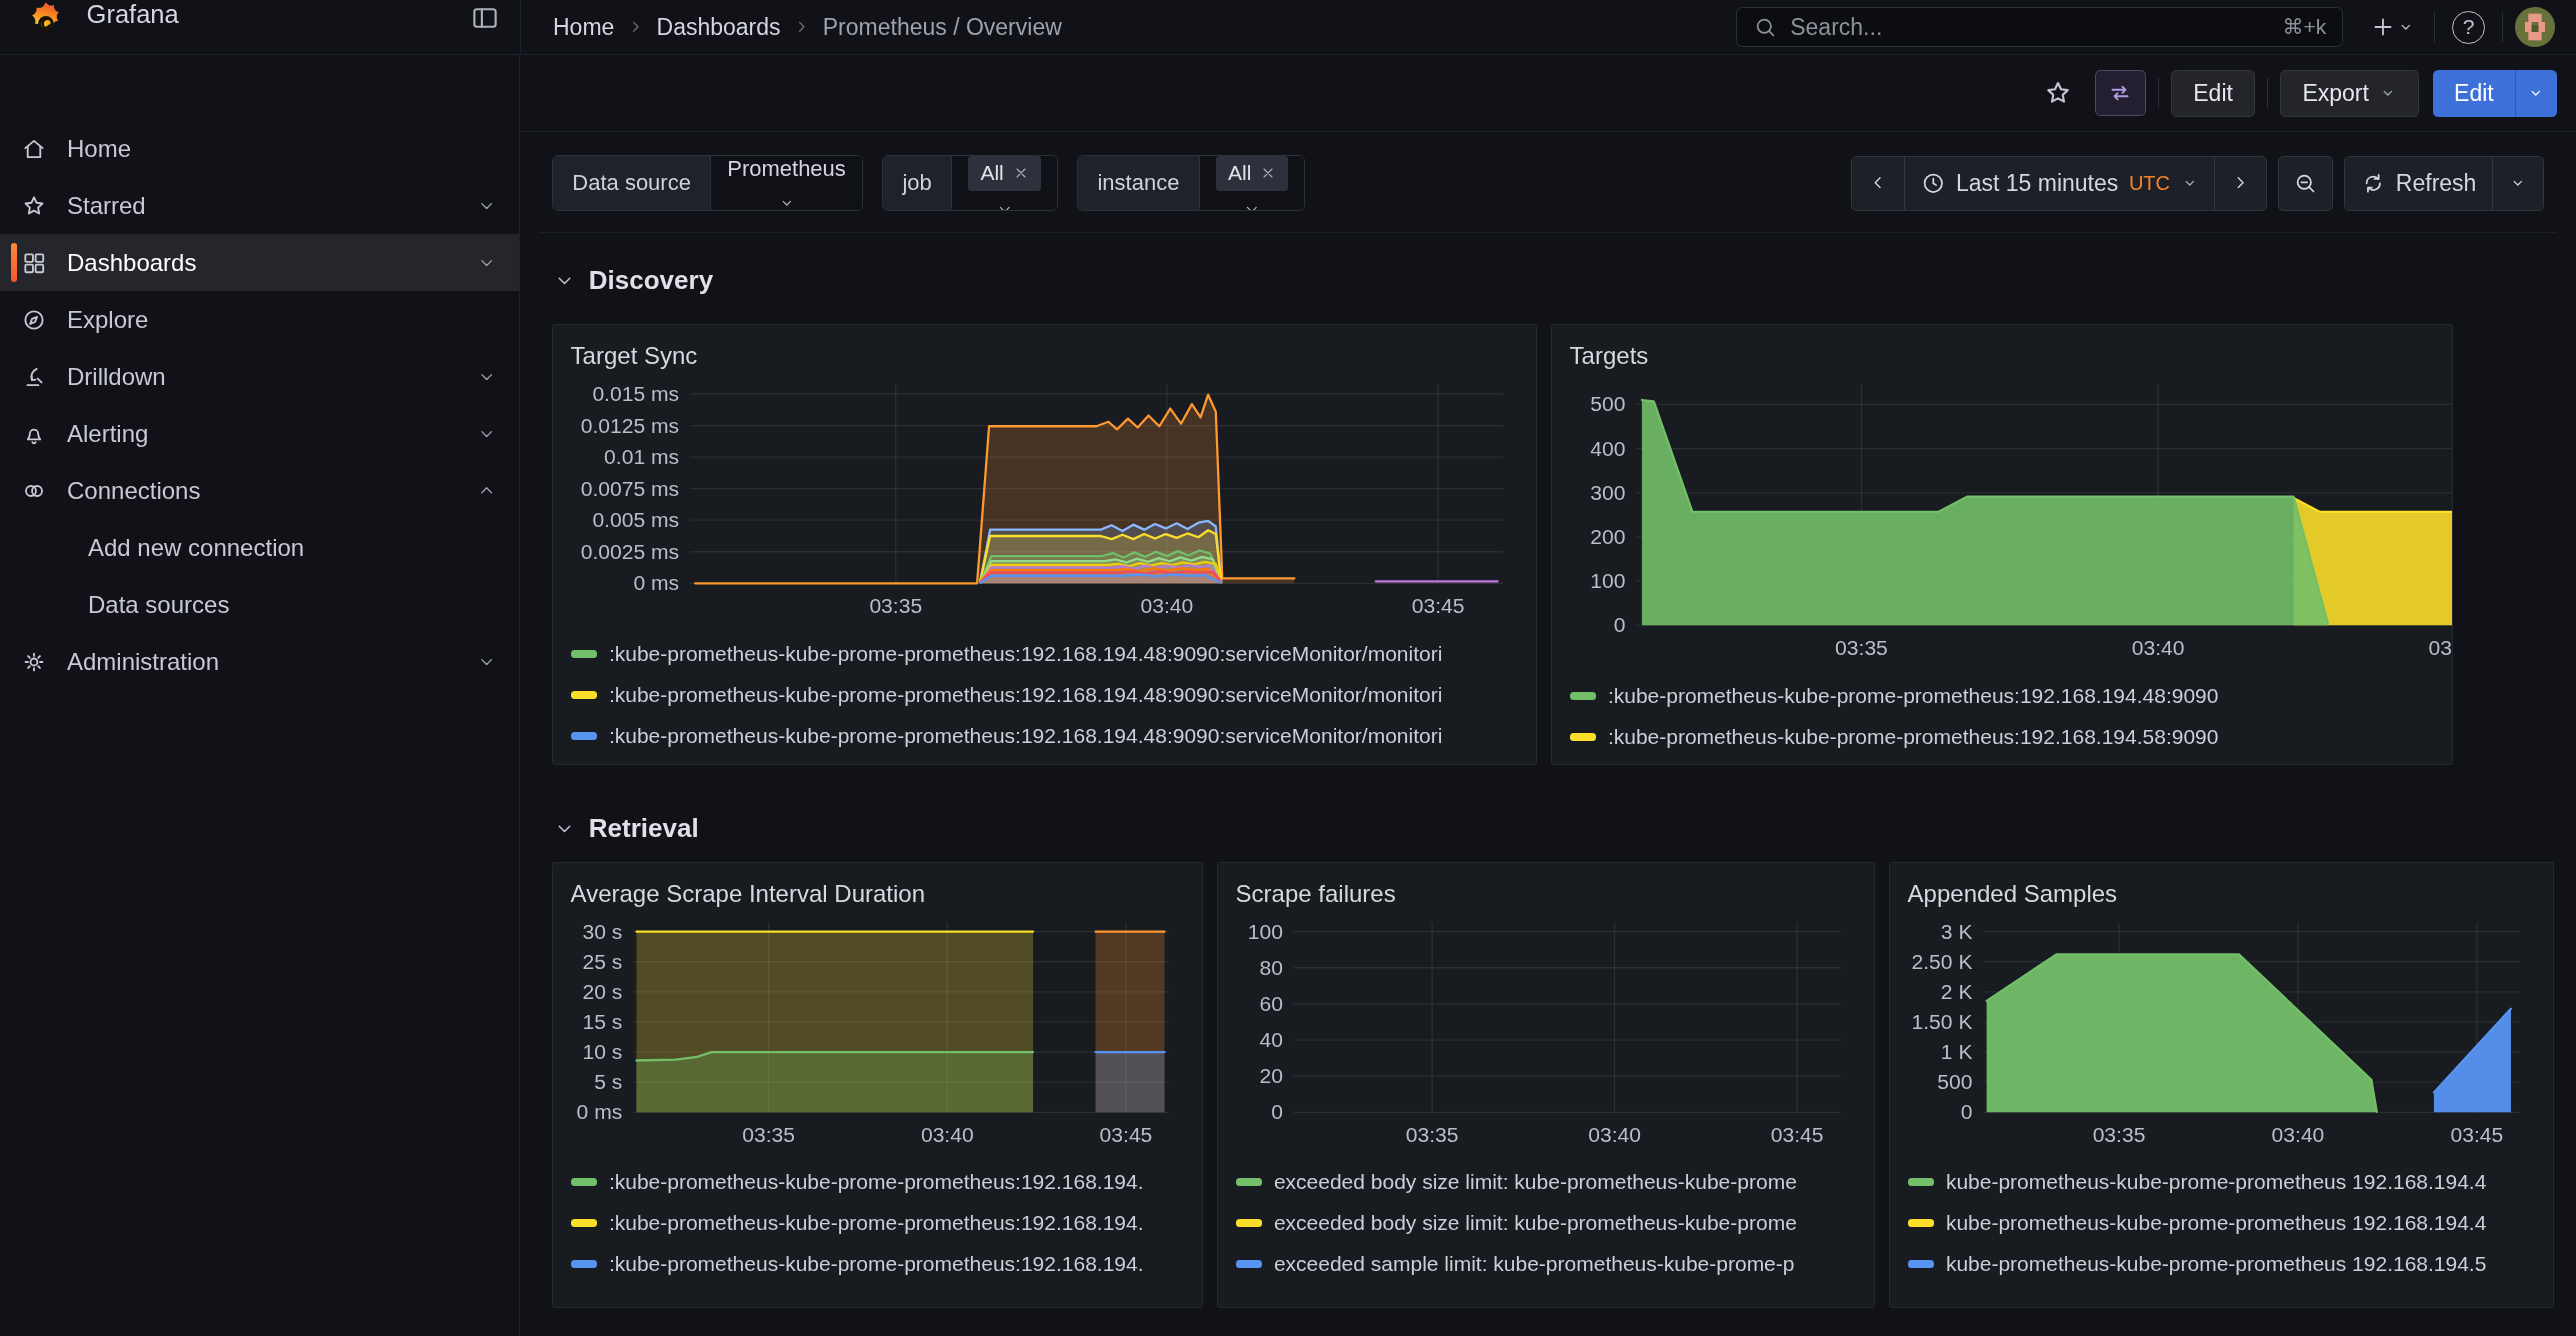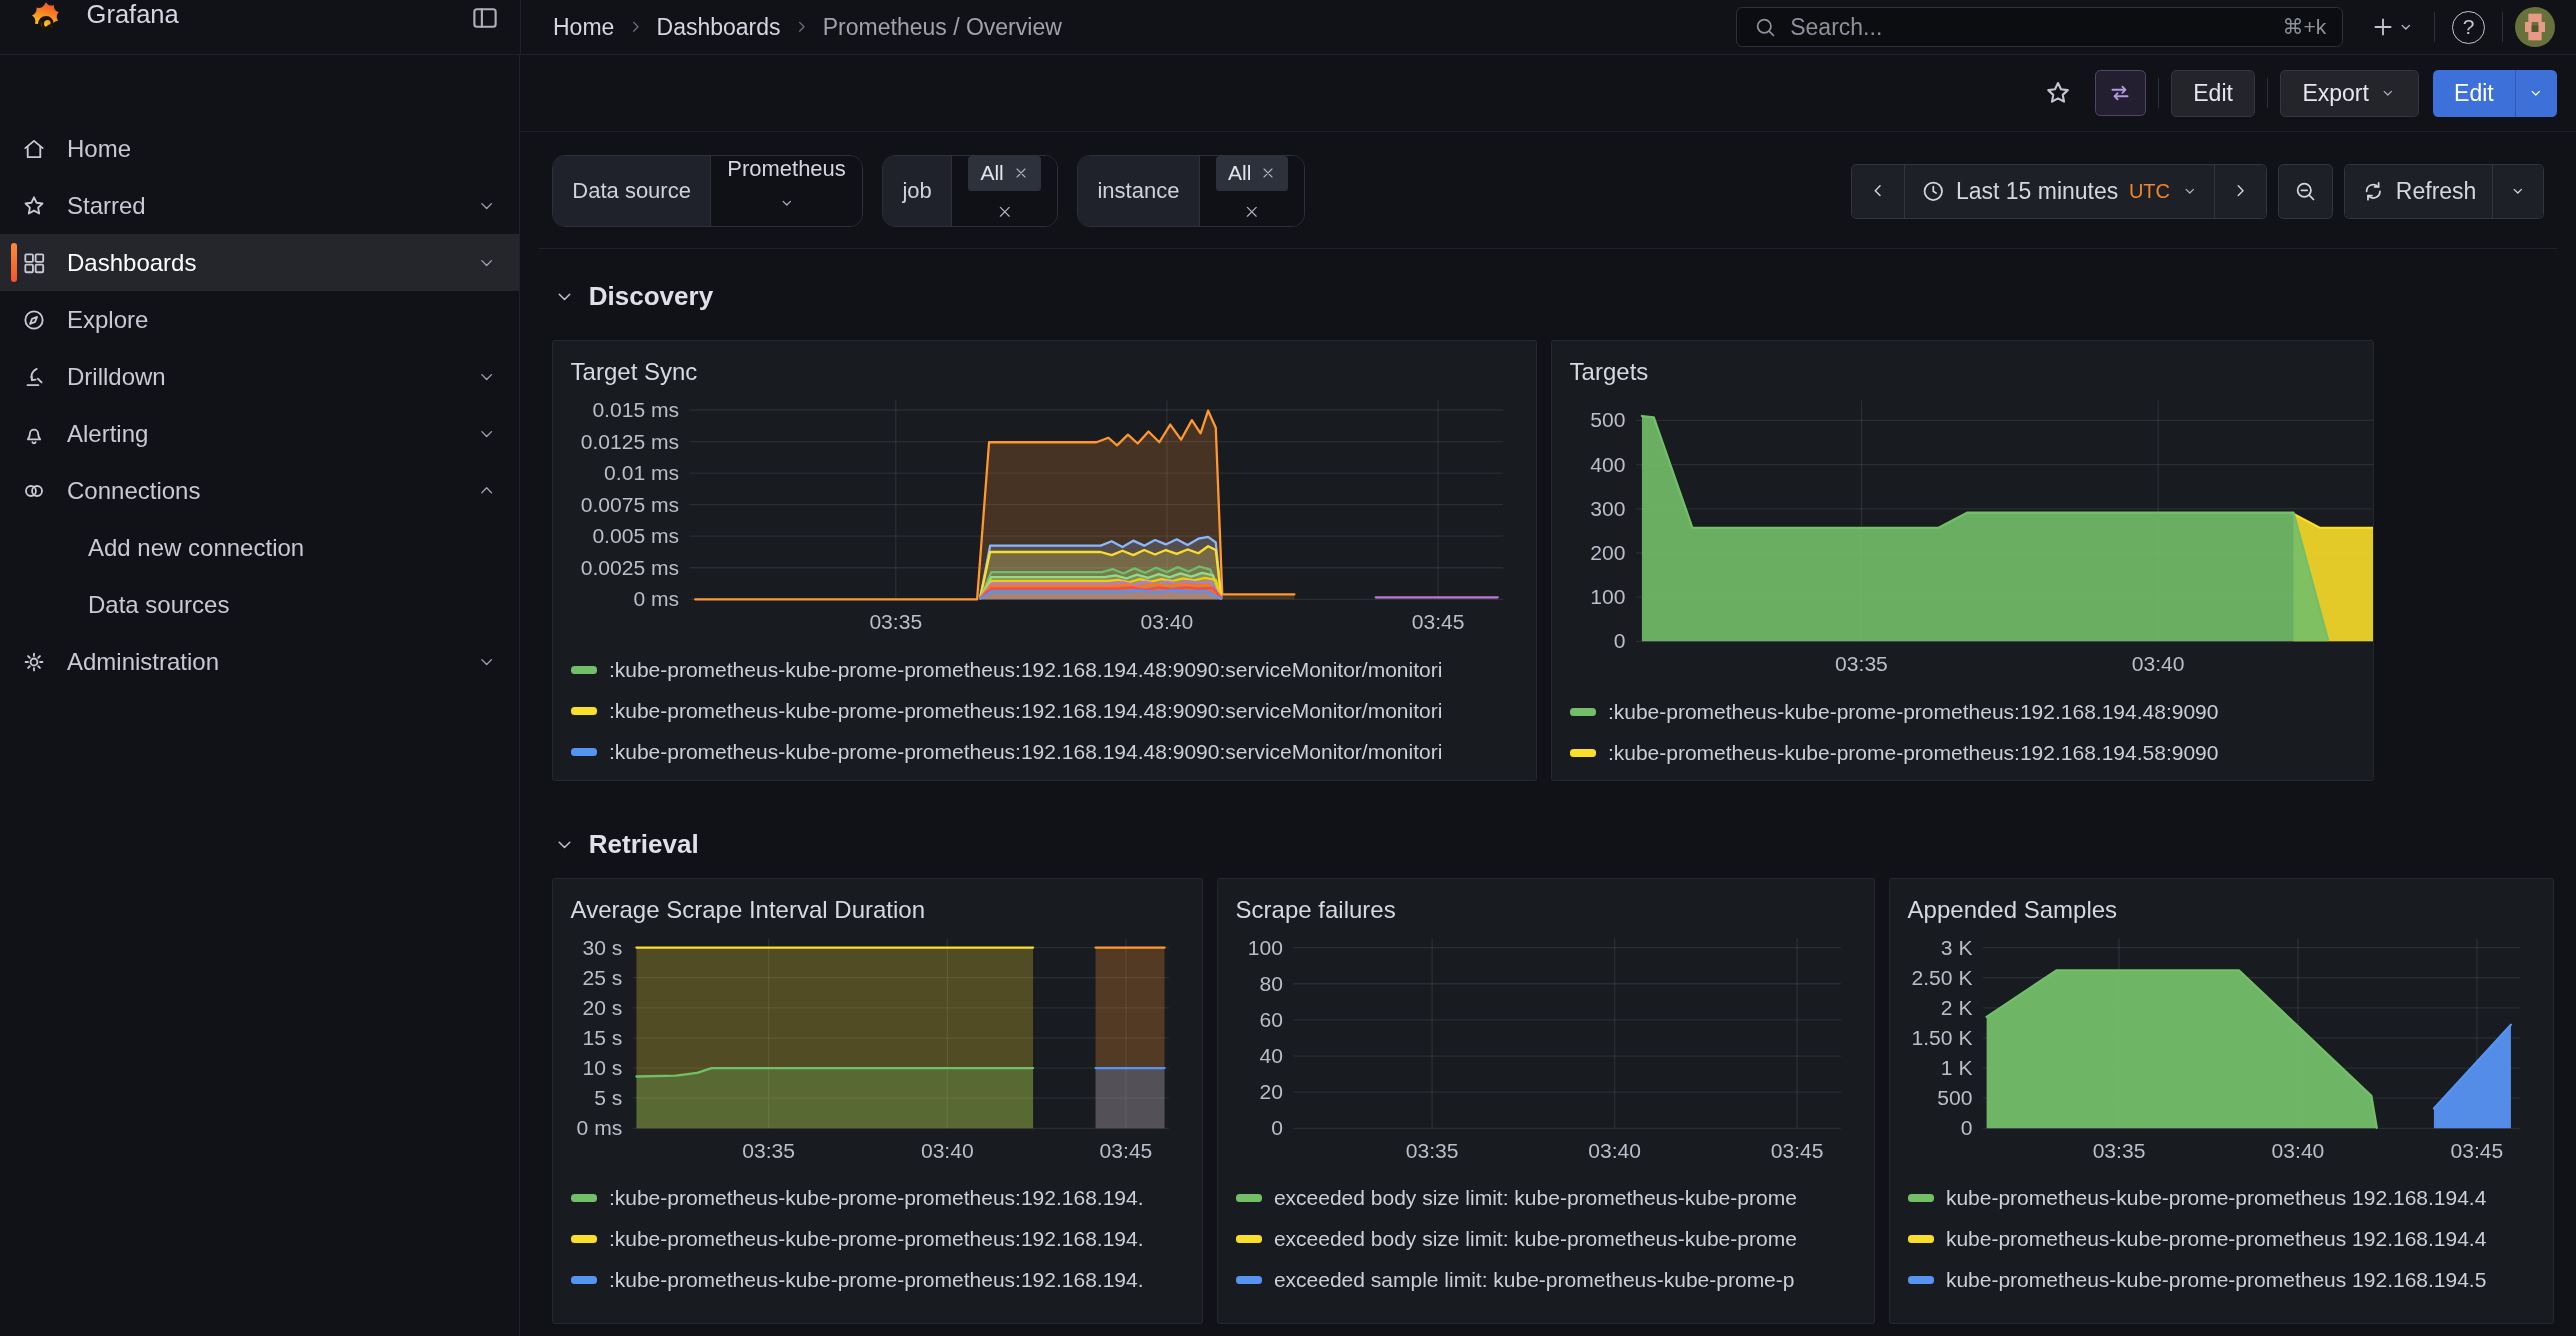--- a/index.html
+++ b/index.html
@@ -55,21 +55,21 @@
   .tool-swap { width:51px; height:46px; border:0.9px solid #4f4767; background:#231f31; border-radius:5.3px;
     display:flex; align-items:center; justify-content:center; color:#b19ae0; cursor:pointer; }
   .btn { height:47px; display:flex; align-items:center; gap:10.6px; padding:0 21px; background:#23252b;
     border:0.9px solid #34373f; border-radius:5.3px; color:#e6e7ee; font-size:23px; cursor:pointer; white-space:nowrap; }
   .btn .chev { color:#aeb0ba; display:flex; }
   .btn-share { background:#3d71d9; border:none; border-radius:5.3px 0 0 5.3px; color:#fff; font-weight:500; }
   .btn-share-chev { background:#3d71d9; border:none; border-left:0.9px solid #2f58b8; border-radius:0 5.3px 5.3px 0;
     height:47px; width:42px; display:flex; align-items:center; justify-content:center; color:#fff; cursor:pointer; }
 
   .filter-row { display:flex; align-items:center; padding:23px 32px 21px 32px; gap:19.3px; }
-  .pill { display:flex; height:72px; border:0.9px solid #2c3038; border-radius:13px; overflow:hidden; }
+  .pill { display:flex; height:56px; border:0.9px solid #2c3038; border-radius:6px; overflow:hidden; }
   .pill-label { background:#1f222a; display:flex; align-items:center; padding:0 19.3px; font-size:22px; color:#d0d1da; cursor:default; }
   .pill-value { background:#101116; display:flex; align-items:center; gap:12.3px; padding:0 16px; border-left:0.9px solid #2c3038; cursor:pointer;flex-direction:column; }
   .pill-value .val { font-size:22px; color:#d5d6e1; }
   .chip { background:#2c313b; border-radius:3.5px; display:flex; align-items:center; gap:8.8px; padding:5.3px 12.3px; font-size:21px; color:#e3e4ea; cursor:pointer; }
   .x-ico,.chev-ico { color:#aeb0ba; display:flex; cursor:pointer; }
 
   .time-controls { margin-left:auto; display:flex; align-items:center; gap:10.6px; }
   .tc-group { display:flex; border:0.9px solid #33363d; border-radius:5.3px; overflow:hidden; }
   .tc-btn { height:53px; background:#1d2026; display:flex; align-items:center; gap:10.6px; padding:0 16px; color:#d5d6e1; cursor:pointer; }
   .tc-btn + .tc-btn { border-left:0.9px solid #33363d;text-align:right; }
@@ -520,21 +520,21 @@
               <div class="legend-row">
                 <span class="swatch" style="background: rgb(250, 222, 42);"></span>
                 <span class="legend-label">:kube-prometheus-kube-prome-prometheus:192.168.194.48:9090:serviceMonitor/monitori</span>
               </div>
               <div class="legend-row">
                 <span class="swatch" style="background: rgb(87, 148, 242);"></span>
                 <span class="legend-label">:kube-prometheus-kube-prome-prometheus:192.168.194.48:9090:serviceMonitor/monitori</span>
               </div>
             </div>
         </div>
-        <div class="panel" style="width:823px">
+        <div class="panel" style="width:902px">
           <div class="panel-title">Targets</div>
           <div class="chart h1b">
               <svg viewBox="0 0 1106 330" width="972" height="290" style="font-size:26px">
                 <line x1="331.6266666666666" x2="331.6266666666666" y1="12" y2="286" class="grid"></line>
                 <text x="331.6266666666666" y="320" text-anchor="middle" class="tick">03:35</text>
                 <line x1="669.2933333333332" x2="669.2933333333332" y1="12" y2="286" class="grid"></line>
                 <text x="669.2933333333332" y="320" text-anchor="middle" class="tick">03:40</text>
                 <line x1="1006.9599999999998" x2="1006.9599999999998" y1="12" y2="286" class="grid"></line>
                 <text x="1006.9599999999998" y="320" text-anchor="middle" class="tick">03:45</text>
                 <line x1="75" x2="1088" y1="286" y2="286" class="grid"></line>

